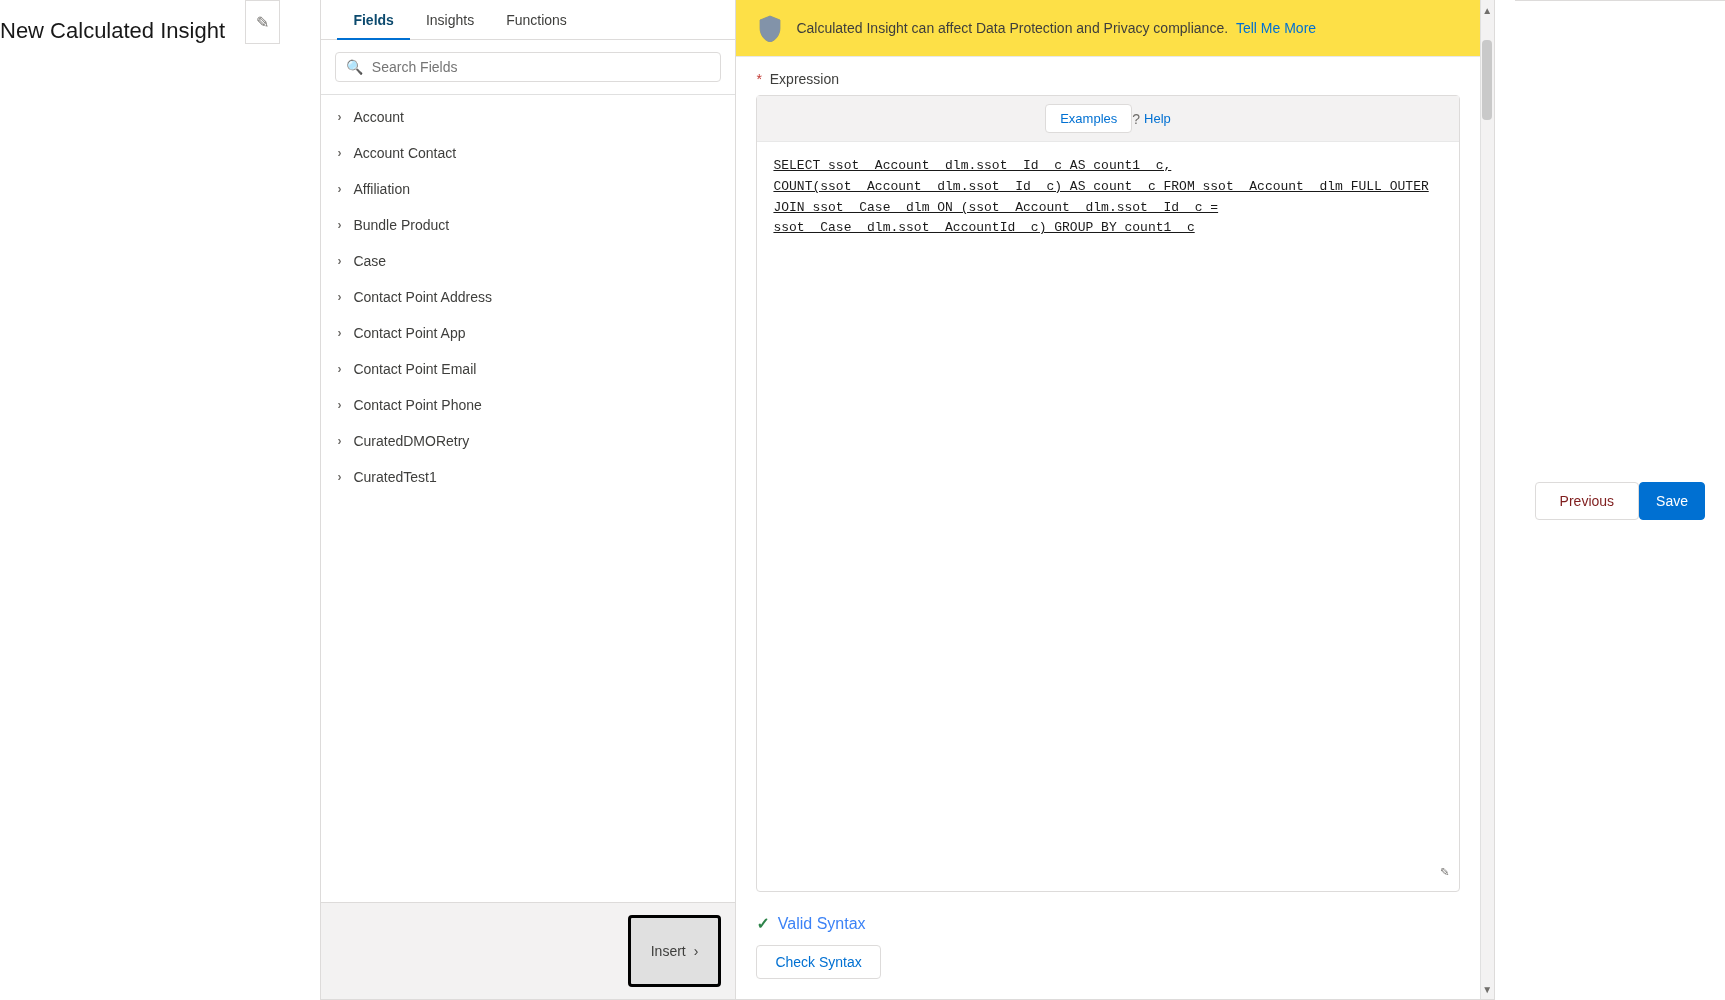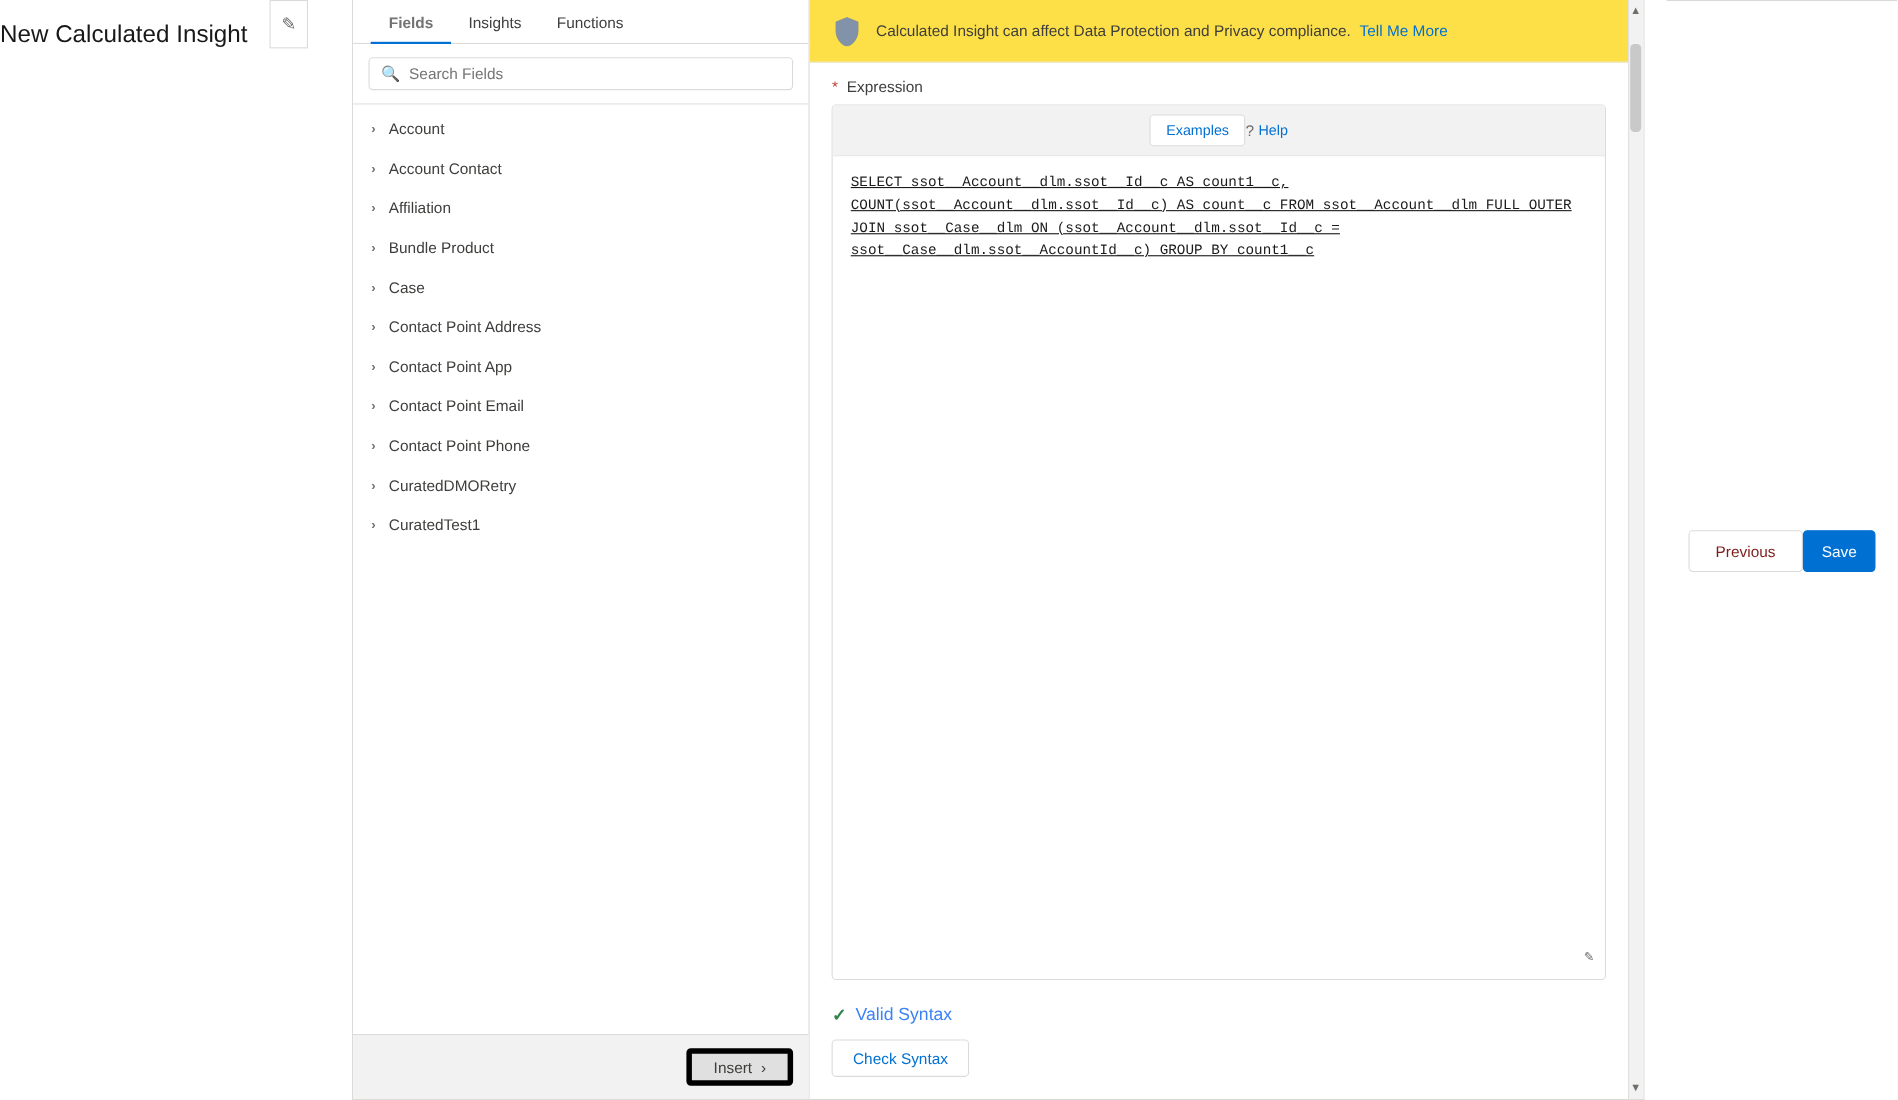--- a/index.html
+++ b/index.html
@@ -69,21 +69,21 @@
     }
     .tab {
       padding: 12px 16px 10px;
       cursor: pointer;
       font-size: 14px;
       color: #3e3e3c;
       border-bottom: 2px solid transparent;
       margin-bottom: -1px;
     }
     .tab.active {
-      color: #737373;
+      color: #0c4a6e;
       border-bottom: 2px solid #0070d2;
       font-weight: 600;
     }
     
     .search-container {
       padding: 12px 14px;
       border-bottom: 1px solid #e0e0e0;
     }
     .search-input-wrapper {
       display: flex;
@@ -143,23 +143,23 @@
     
     .insert-area {
       padding: 12px 14px;
       border-top: 1px solid #dddbda;
       display: flex;
       justify-content: flex-end;
       background: #f3f2f2;
     }
     .insert-btn {
       background: #e0e0e0;
-      border: 5px solid #000000;
-      border-radius: 4px;
-      padding: 4px 20px;
+      border: 3px solid #000000;
+      border-radius: 4px;
+      padding: 25px 20px;
       font-size: 14px;
       color: #3e3e3c;
       cursor: pointer;
       display: flex;
       align-items: center;
       gap: 8px;
     }
     
     .info-banner {
       display: flex;

